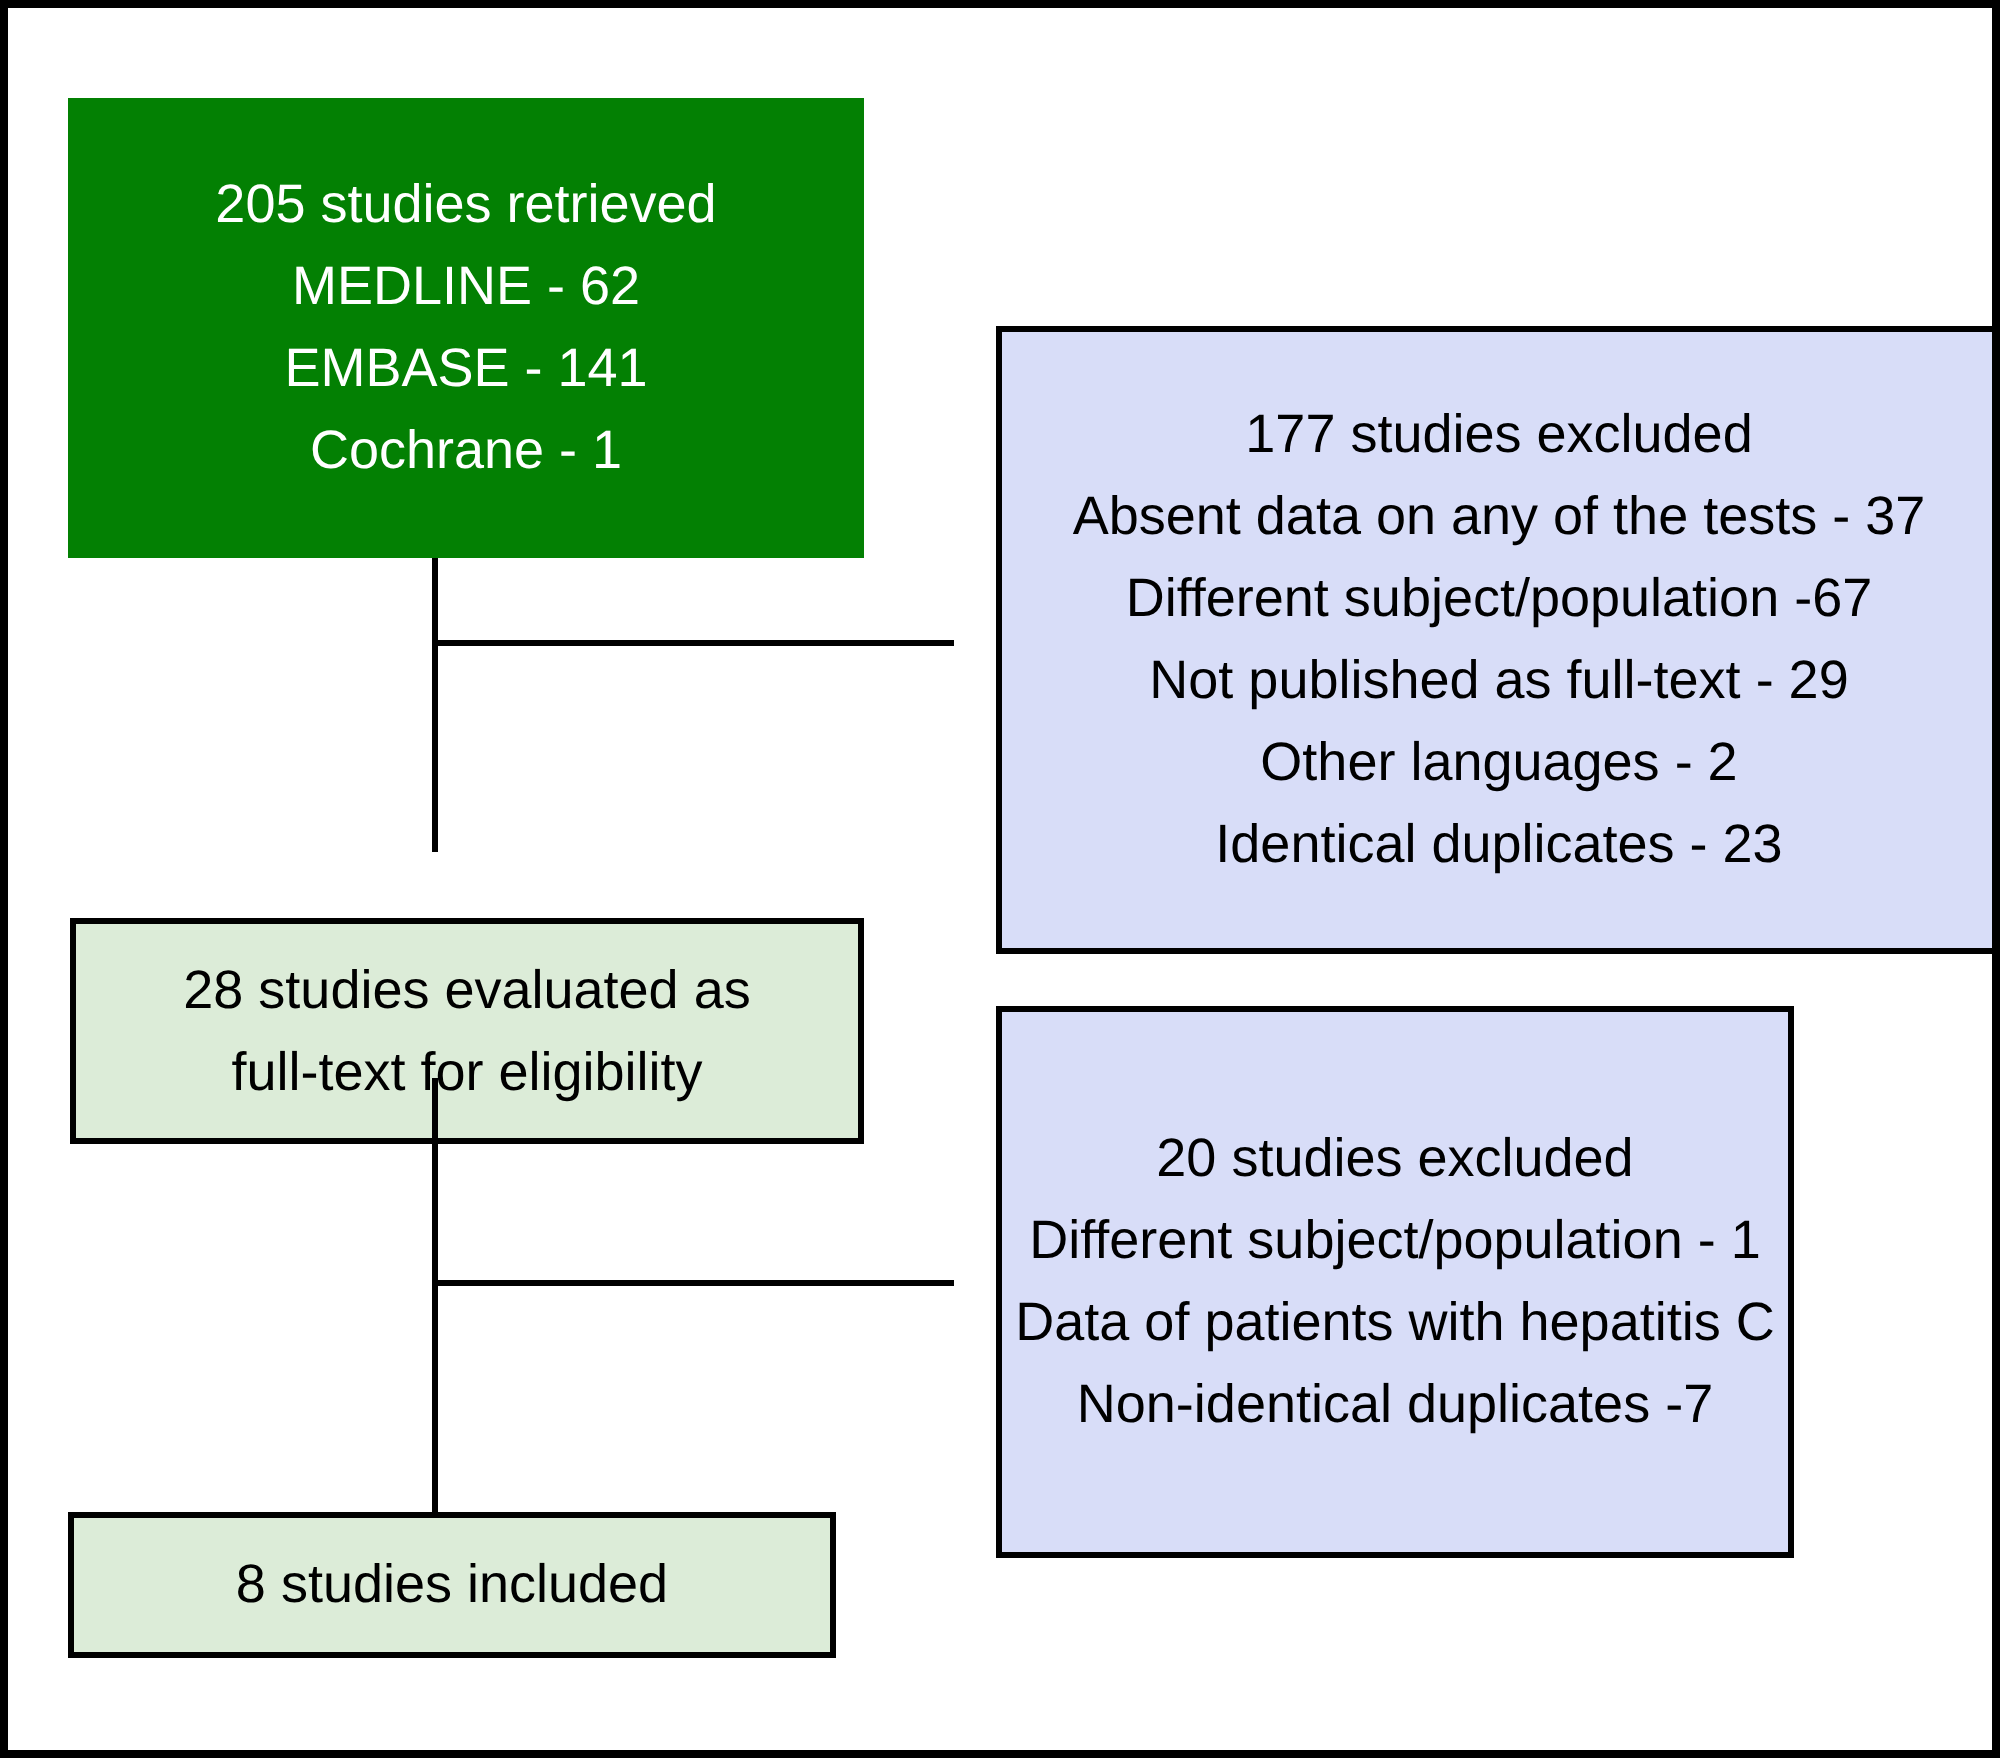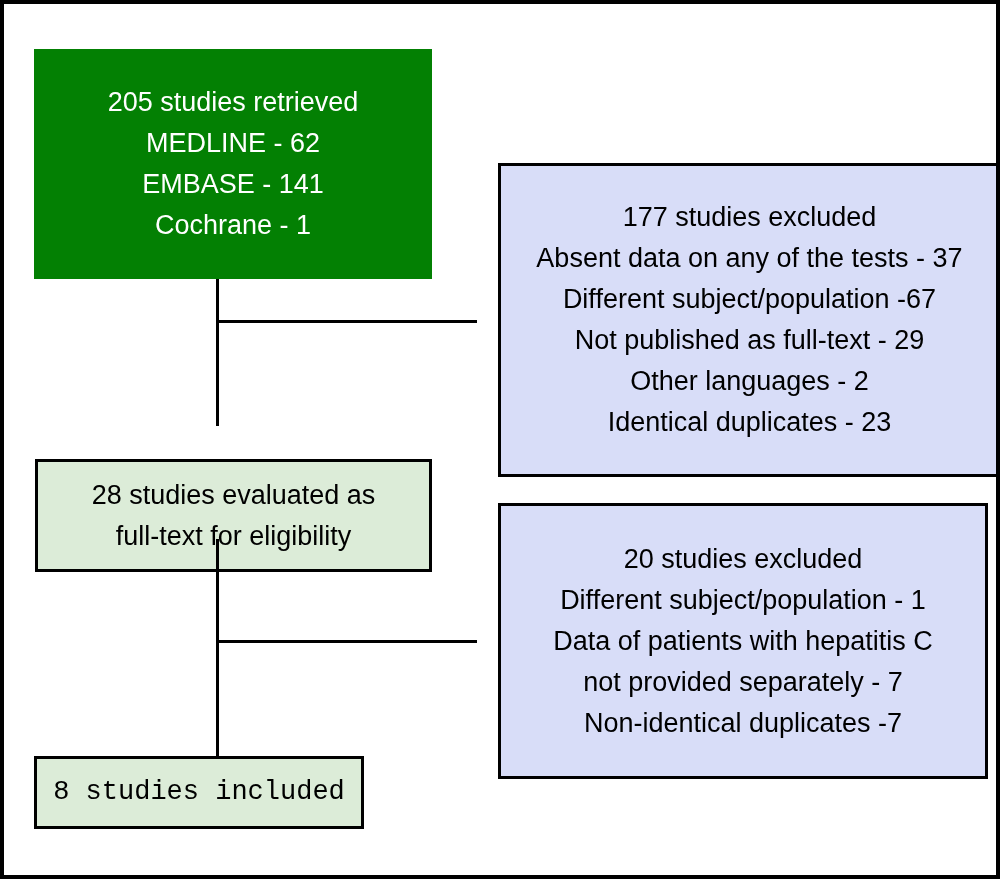--- a/index.html
+++ b/index.html
@@ -27,22 +27,22 @@
     color: #000000;
   }
   .box.bordered { border: 3px solid #000000; }
   .box.green   { background: #038003; color: #ffffff; }
   .box.lavender{ background: #d8ddf8; margin-left: 24px; }
   .box.lightgreen { background: #dcecd8; }
 
   .box-retrieved  { left: 30px;  top: 45px;  width: 398px; height: 230px; }
   .box-excluded1  { left: 470px; top: 159px; width: 503px; height: 314px; }
   .box-evaluated  { left: 31px;  top: 422px; width: 397px; height: 113px; margin-top: 33px; }
-  .box-excluded2  { left: 470px; top: 499px; width: 490px; height: 276px; }
-  .box-included   { left: 30px;  top: 752px; width: 330px; height: 73px; font-family: Liberation Mono, monospace; }
+  .box-excluded2  { left: 470px; top: 499px; width: 399px; height: 276px; }
+  .box-included   { left: 30px;  top: 752px; width: 384px; height: 73px; }
 
   .connector { position: absolute; background: #000000; }
   .conn-v1 { left: 212px; top: 275px; width: 3px;  height: 147px; }
   .conn-h1 { left: 212px; top: 316px; width: 261px; height: 3px; }
   .conn-v2 { left: 212px; top: 535px; width: 3px;  height: 217px; }
   .conn-h2 { left: 212px; top: 636px; width: 261px; height: 3px; }
 </style>
 </head>
 <body>
 
@@ -66,21 +66,20 @@
 
   <div class="box lightgreen bordered box-evaluated">
     <div>28 studies evaluated as</div>
     <div>full-text for eligibility</div>
   </div>
 
   <div class="box lavender bordered box-excluded2">
     <div>20 studies excluded</div>
     <div>Different subject/population - 1</div>
     <div>Data of patients with hepatitis C</div>
-    <div>not provided separately - 7</div>
     <div>Non-identical duplicates -7</div>
   </div>
 
   <div class="box lightgreen bordered box-included">
     <div>8 studies included</div>
   </div>
 
   <div class="connector conn-v1"></div>
   <div class="connector conn-h1"></div>
   <div class="connector conn-v2"></div>

